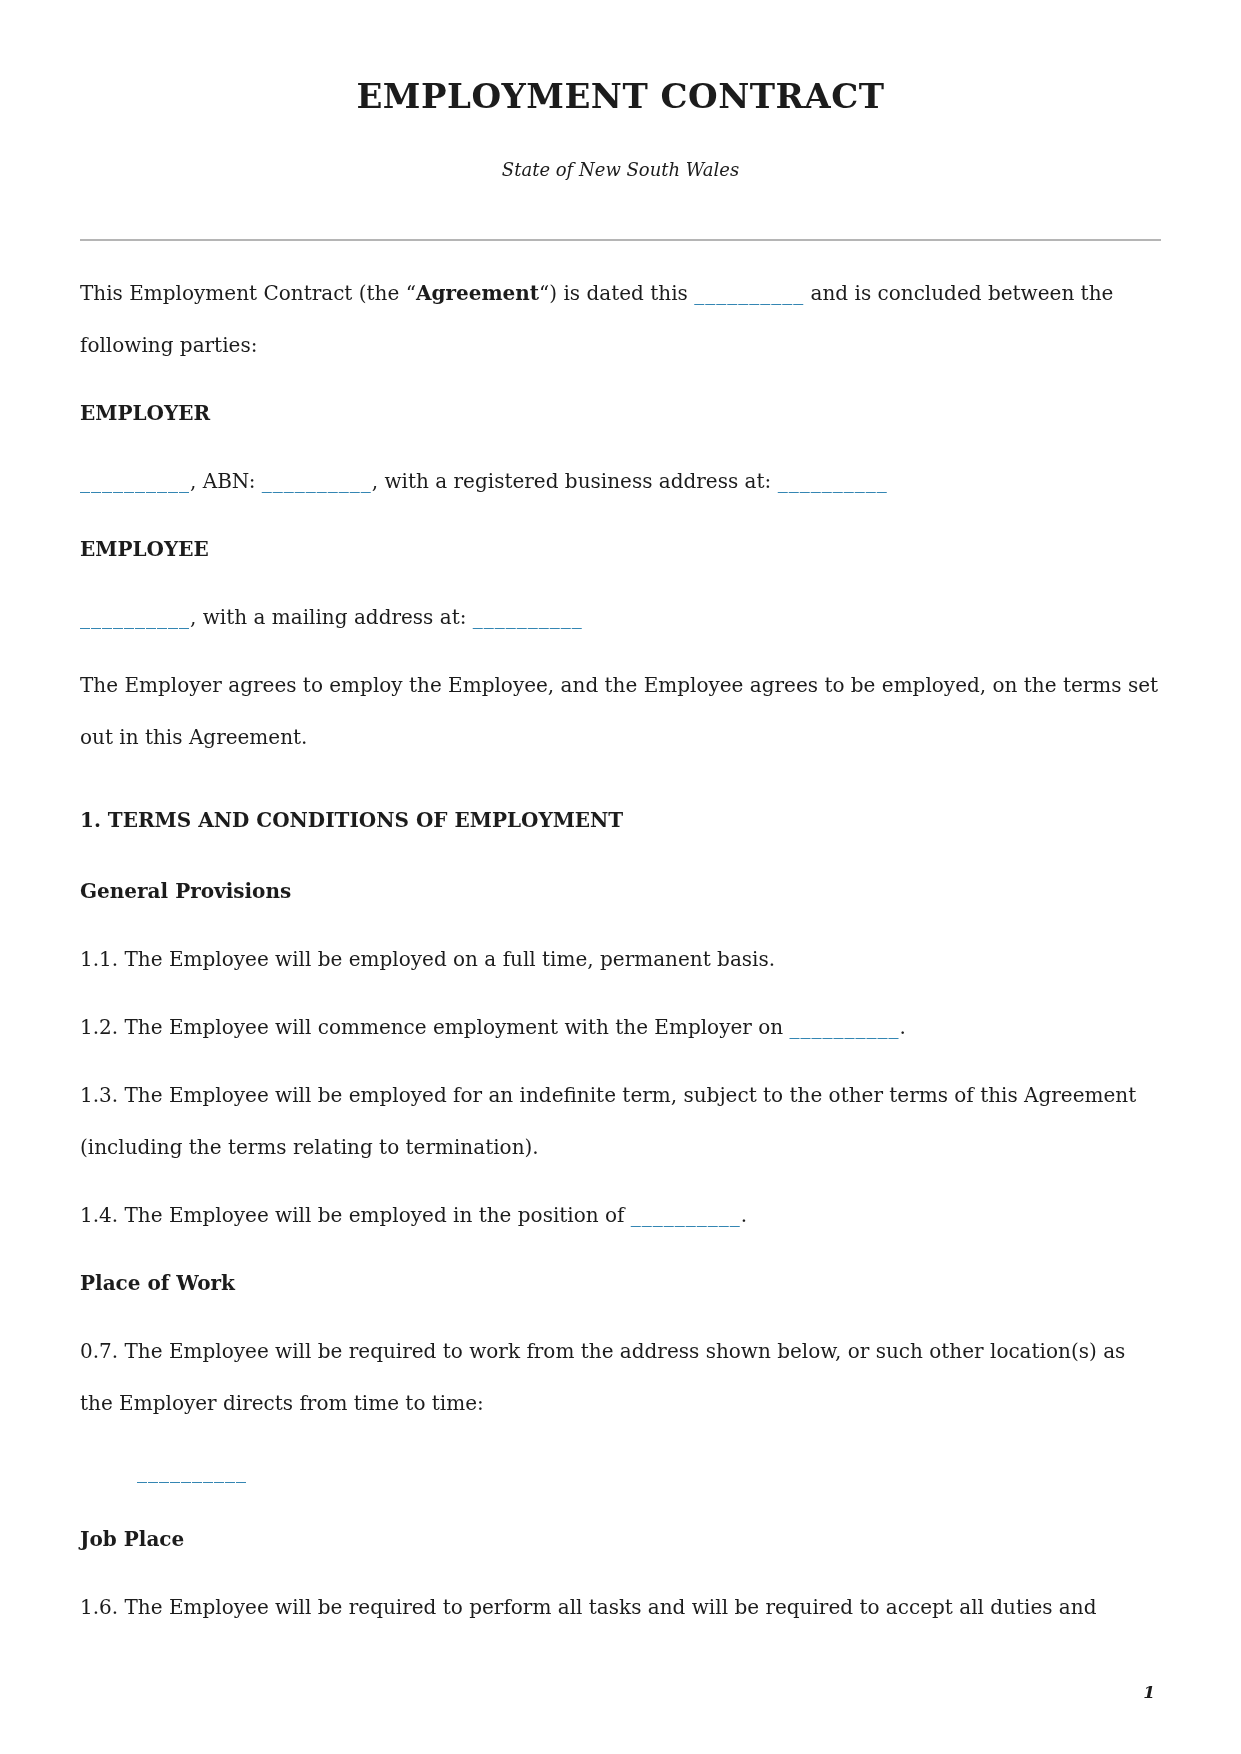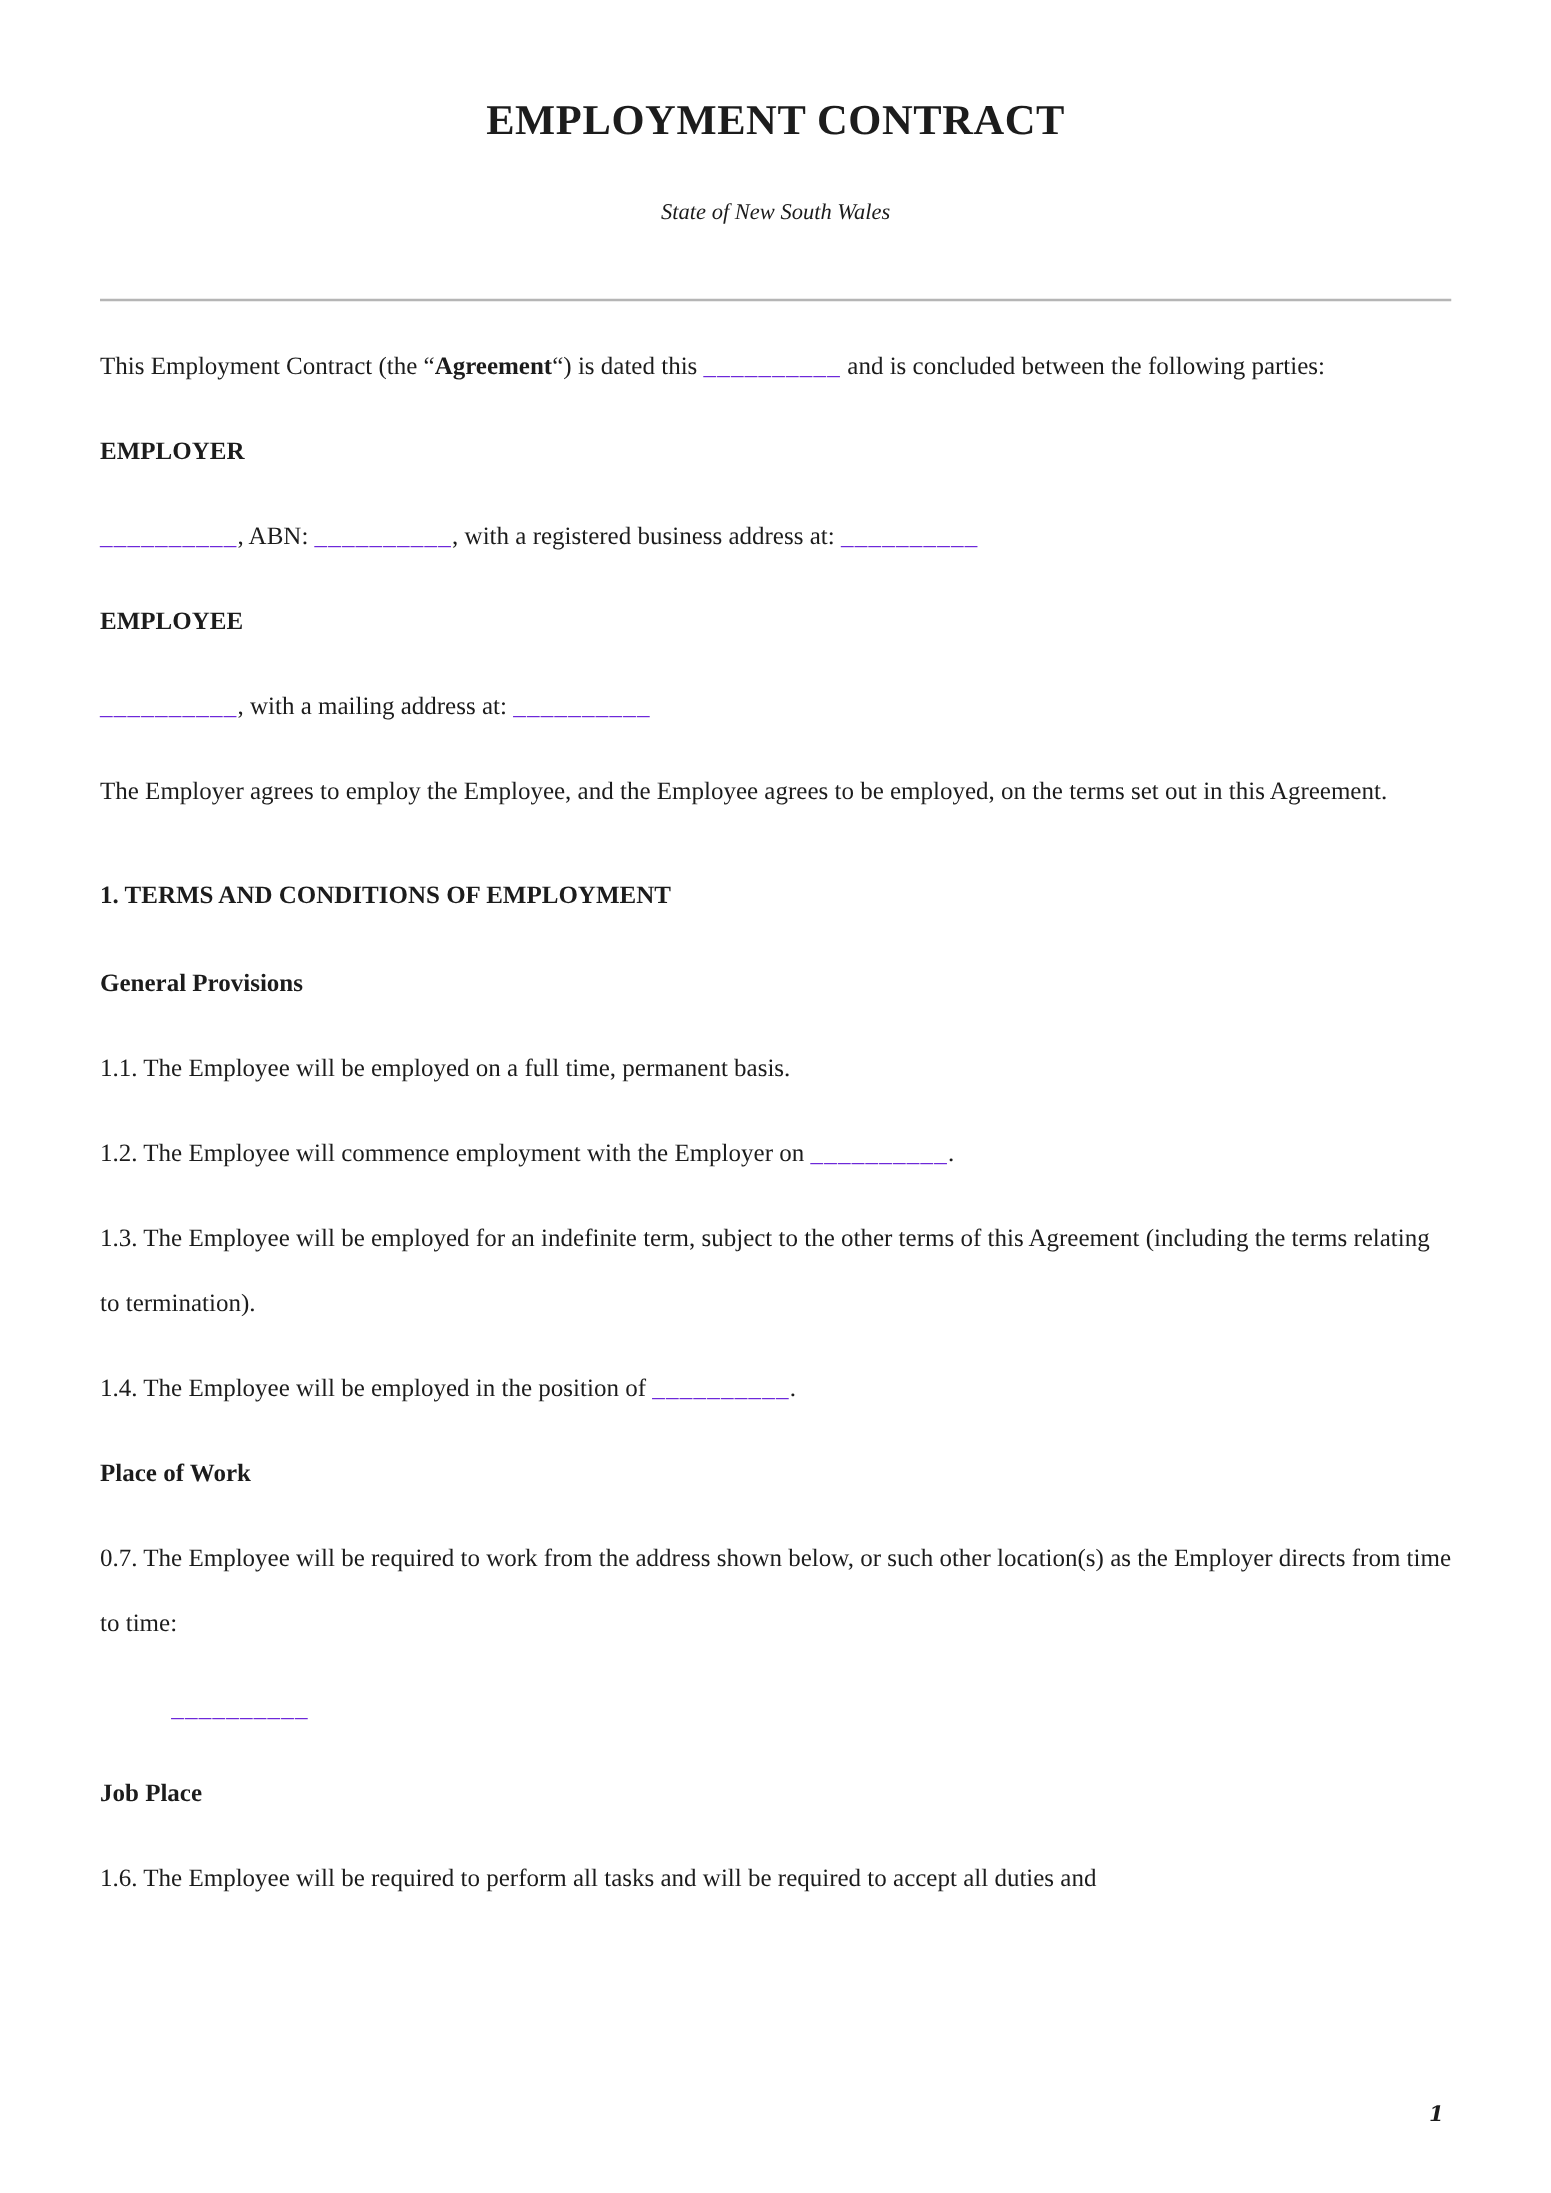--- a/index.html
+++ b/index.html
@@ -12,21 +12,20 @@
     width: 1241px;
     height: 1754px;
     background: #ffffff;
     font-family: "DejaVu Serif", "Liberation Serif", serif;
     color: #1c1c1c;
     overflow: hidden;
     box-sizing: border-box;
   }
   .content {
     padding: 78px 80px 0 80px;
-    font-family: Liberation Serif, serif;
   }
   .doc-title {
     margin: 0;
     text-align: center;
     font-size: 34px;
     font-weight: bold;
     letter-spacing: 0.5px;
     line-height: 1.1;
   }
   .doc-subtitle {
@@ -65,21 +64,21 @@
     line-height: 58px;
     margin: 28px 0 0 0;
   }
   .sub-heading {
     font-size: 20px;
     font-weight: bold;
     line-height: 52px;
     margin: 16px 0 0 0;
   }
   .blank {
-    color: #6d28d9;
+    color: #0369a1;
     letter-spacing: 1px;
   }
   .indent-blank {
     text-indent: 57px;
   }
   .page-number {
     position: absolute;
     right: 86px;
     bottom: 52px;
     font-size: 17px;

